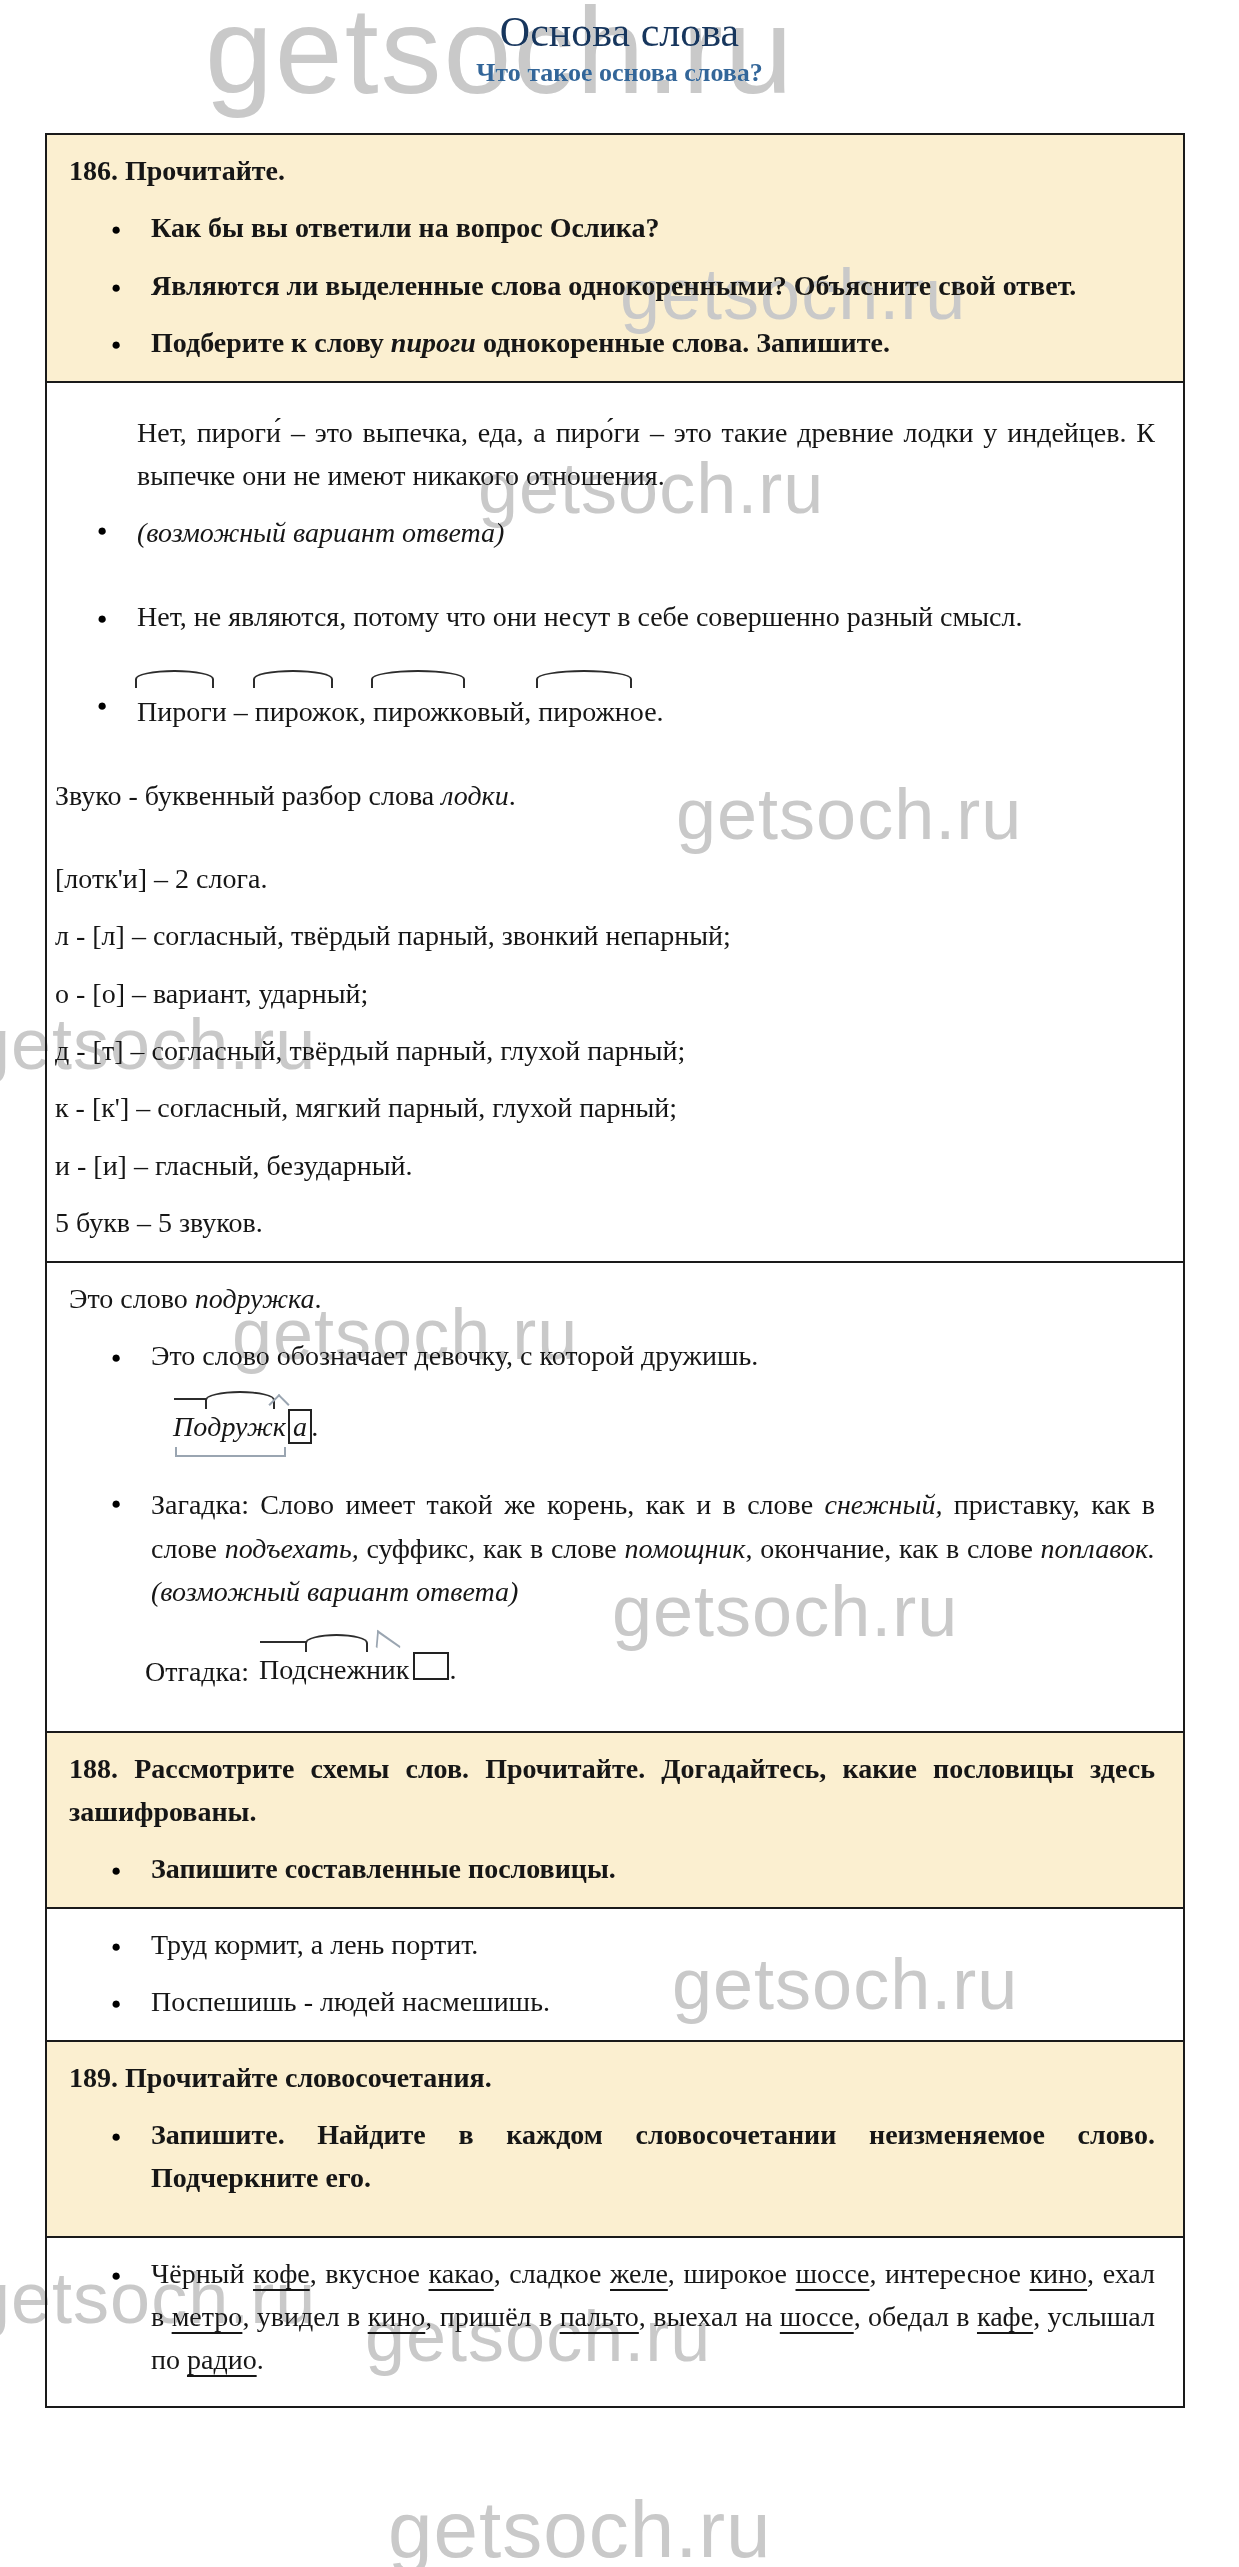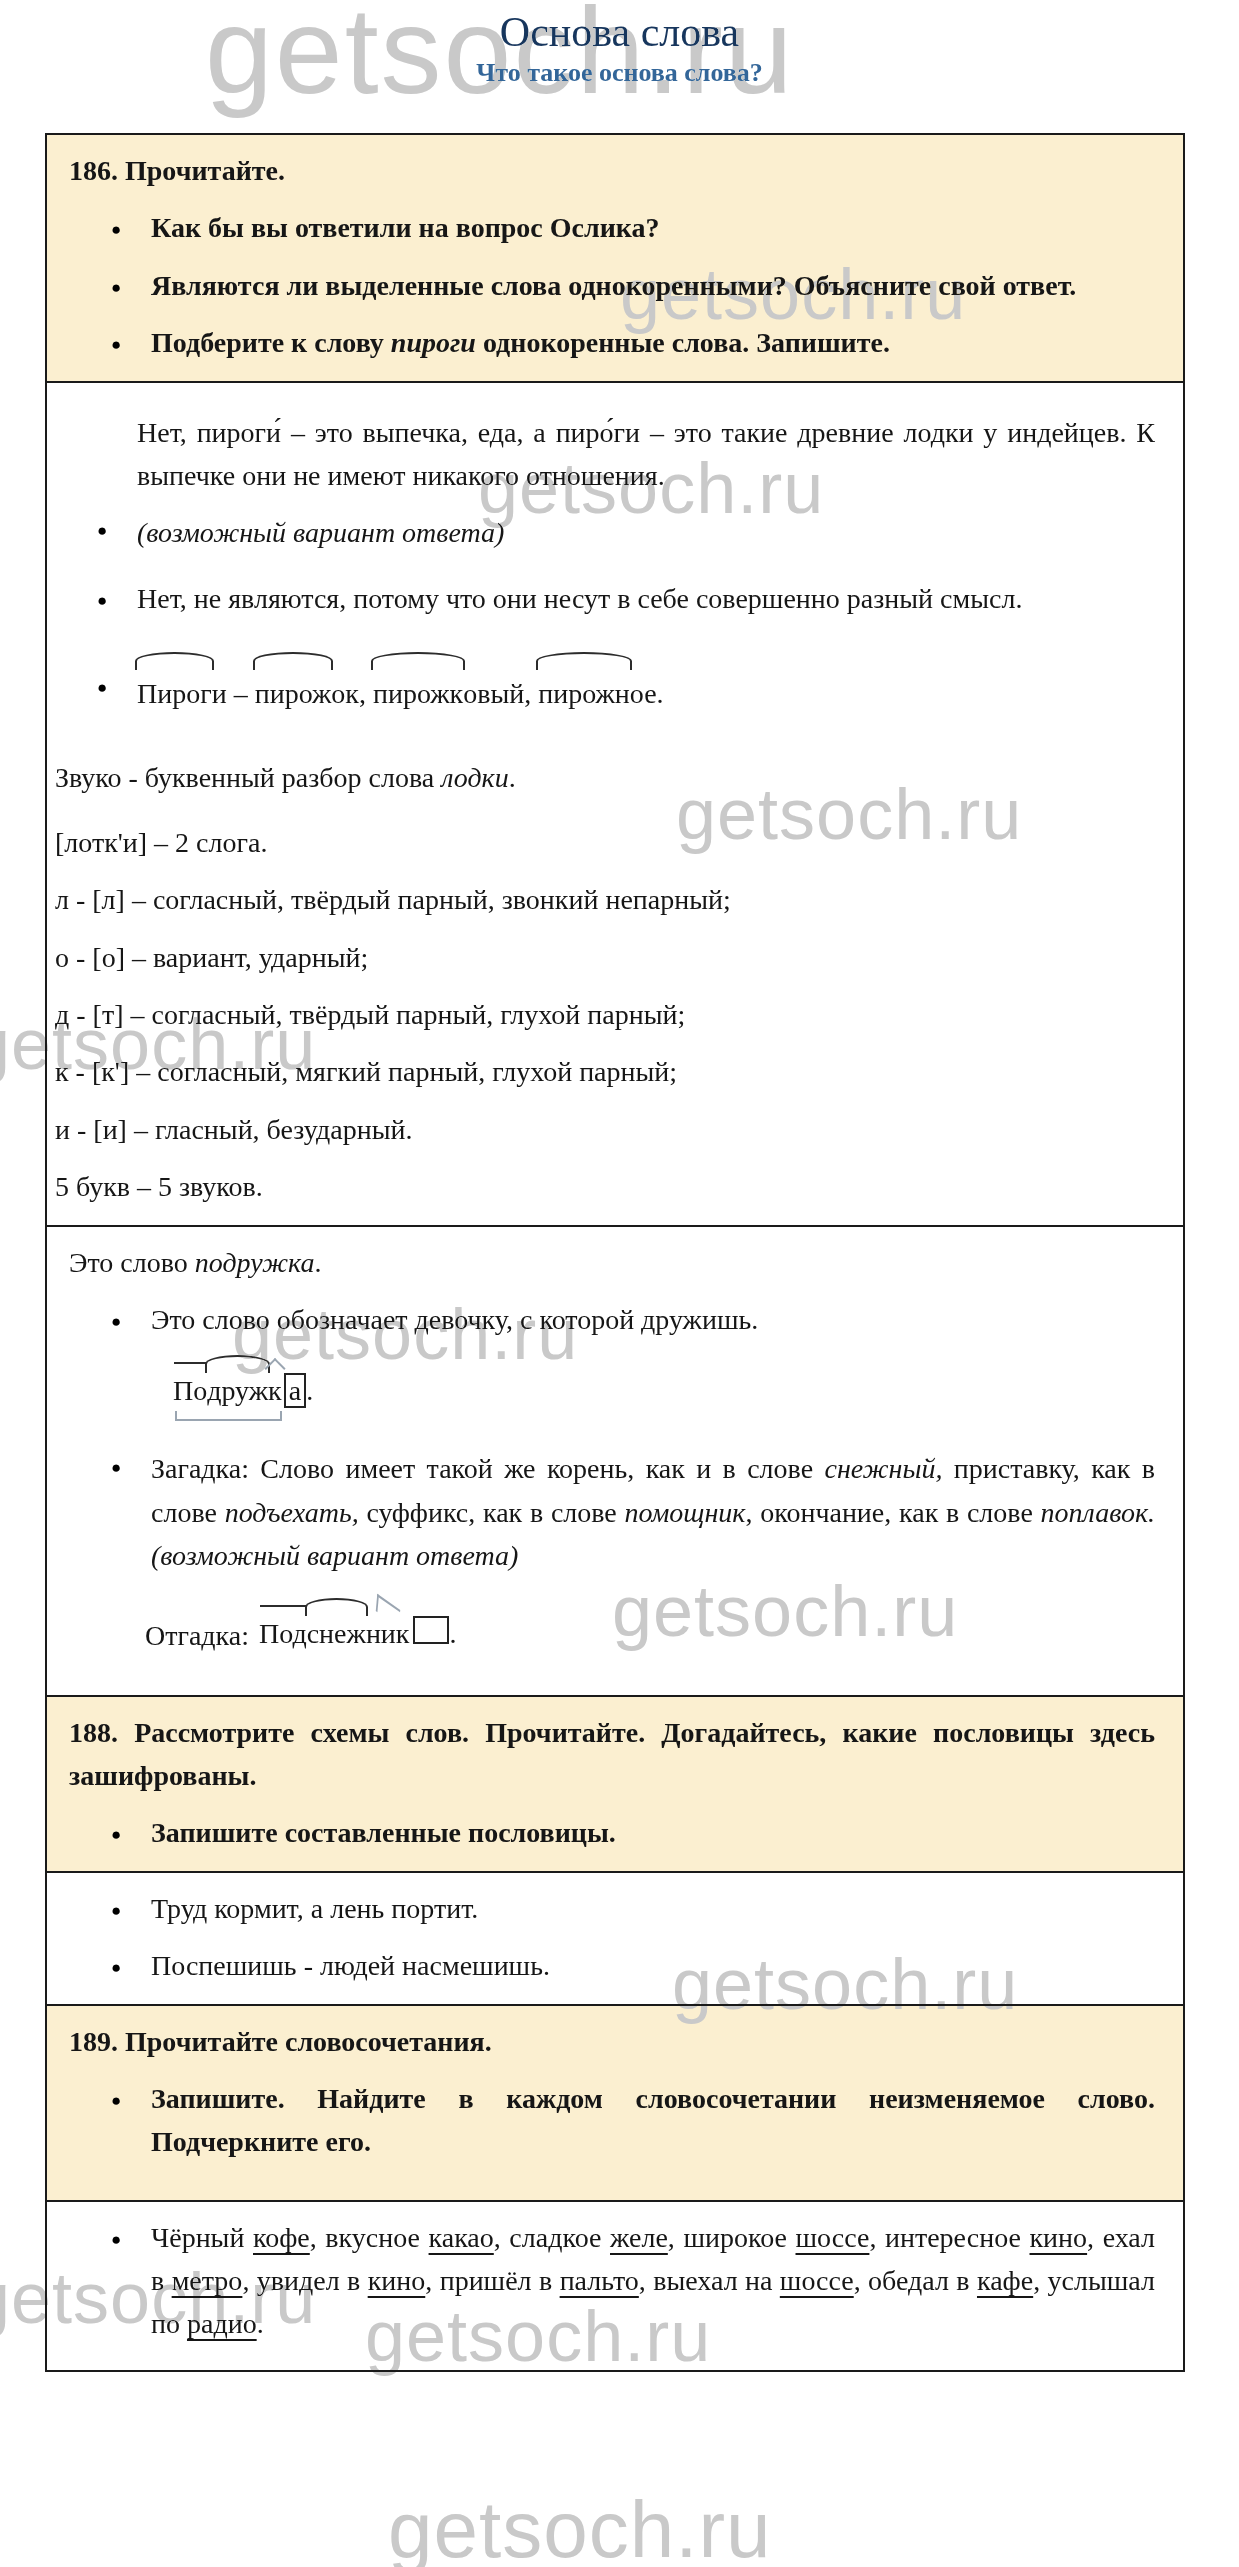--- a/index.html
+++ b/index.html
@@ -25,21 +25,21 @@
   .doc-table{
     position:absolute;left:45px;top:133px;width:1140px;z-index:2;
     border:2px solid #1a1a1a;box-sizing:border-box;background:transparent;
   }
   .row{box-sizing:border-box;border-bottom:2px solid #1a1a1a;padding:14px 28px 16px 22px;}
   .row:last-child{border-bottom:none;}
   .row-head{background:#fbefd0;font-weight:bold;}
   .row-ans{background:#ffffff;}
   p{margin:0;font-size:28px;line-height:1.55;}
   .gap-s{margin-top:14px;}
-  .gap-m{margin-top:22px;}
+  .gap-m{margin-top:40px;}
   .gap-l{margin-top:40px;}
   .just{text-align:justify;text-align-last:left;}
   .it{font-style:italic;}
   .bit{font-style:italic;font-weight:bold;}
   
   .bullet{position:relative;padding-left:82px;}
   .bullet::before{content:"●";position:absolute;left:42px;top:11px;font-size:17px;color:#000;}
   .b-low::before{top:auto;bottom:14px;}
   
   .u{text-decoration:underline;text-underline-offset:6px;text-decoration-thickness:1.5px;}
@@ -55,21 +55,21 @@
   .mk-caret-wide::before{content:"";position:absolute;top:-15px;left:50%;width:26px;height:13px;
     border-top:2px solid #9aa5b1;border-left:2px solid #9aa5b1;
     transform:translateX(-50%) rotate(35deg) skewX(30deg);}
   .boxed{border:2px solid #222;padding:0 3px;margin-left:2px;}
   .stem{position:relative;display:inline-block;}
   .stem::after{content:"";position:absolute;left:2px;right:0;bottom:-14px;height:10px;
     border:2px solid #9aa5b1;border-top:none;box-sizing:border-box;}
   .zero-box{display:inline-block;width:32px;height:24px;border:2px solid #222;
     vertical-align:-1px;margin-left:4px;}
   .morph{display:inline-block;position:relative;font-size:28px;margin-top:34px;}
-  .morph-indent{margin-left:104px;}
+  .morph-indent{margin-left:104px;font-style:italic;}
   .arcs-line{margin-top:52px;}
   .otgadka{display:flex;align-items:flex-end;padding-left:76px;margin-top:38px;}
   .otgadka .label{font-size:28px;line-height:1.4;}
   .otgadka .morph{margin:0 0 6px 10px;}
   
   .r186h{min-height:207px;}
   .r186a{min-height:818px;padding-left:8px;}
   .r187h{min-height:243px;}
   .r187a{min-height:470px;}
   .r188h{min-height:176px;}

